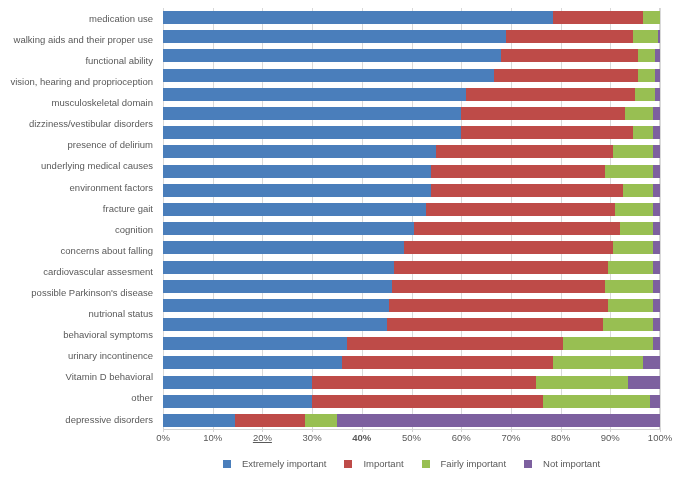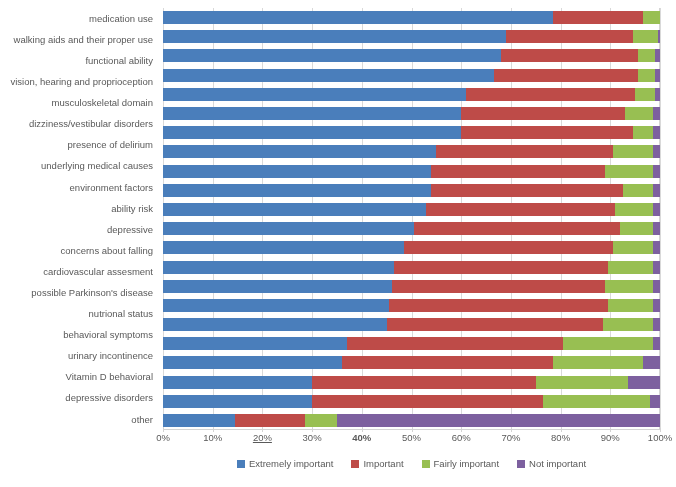--- a/index.html
+++ b/index.html
@@ -118,21 +118,21 @@
     top: 458px;
     width: 497px;
     display: flex;
     justify-content: center;
     align-items: center;
     gap: 18px;
   }
   .legend-item {
     display: flex;
     align-items: center;
-    gap: 4px;
+    gap: 11px;
     font-size: 9.5px;
     color: #595959;
     white-space: nowrap;
   }
   .legend-swatch {
     width: 8px;
     height: 8px;
     flex: 0 0 auto;
   }
 </style>
@@ -144,31 +144,31 @@
   <div class="cat-labels">
       <div class="cat-label">medication use</div>
       <div class="cat-label">walking aids and their proper use</div>
       <div class="cat-label">functional ability</div>
       <div class="cat-label">vision, hearing and proprioception</div>
       <div class="cat-label">musculoskeletal domain</div>
       <div class="cat-label">dizziness/vestibular disorders</div>
       <div class="cat-label">presence of delirium</div>
       <div class="cat-label">underlying medical causes</div>
       <div class="cat-label">environment factors</div>
-      <div class="cat-label">ability risk</div>
-      <div class="cat-label">depressive</div>
+      <div class="cat-label">fracture gait</div>
+      <div class="cat-label">cognition</div>
       <div class="cat-label">concerns about falling</div>
       <div class="cat-label">cardiovascular assesment</div>
       <div class="cat-label">possible Parkinson's disease</div>
       <div class="cat-label">nutrional status</div>
       <div class="cat-label">behavioral symptoms</div>
       <div class="cat-label">urinary incontinence</div>
       <div class="cat-label">Vitamin D behavioral</div>
+      <div class="cat-label">other</div>
       <div class="cat-label">depressive disorders</div>
-      <div class="cat-label">other</div>
     </div>
 
   <div class="plot-area">
     <div class="plot-bg"></div>
     <div class="gridlines">
         <div class="gridline" style="left: 0%;"></div>
         <div class="gridline" style="left: 10%;"></div>
         <div class="gridline" style="left: 20%;"></div>
         <div class="gridline" style="left: 30%;"></div>
         <div class="gridline" style="left: 40%;"></div>

